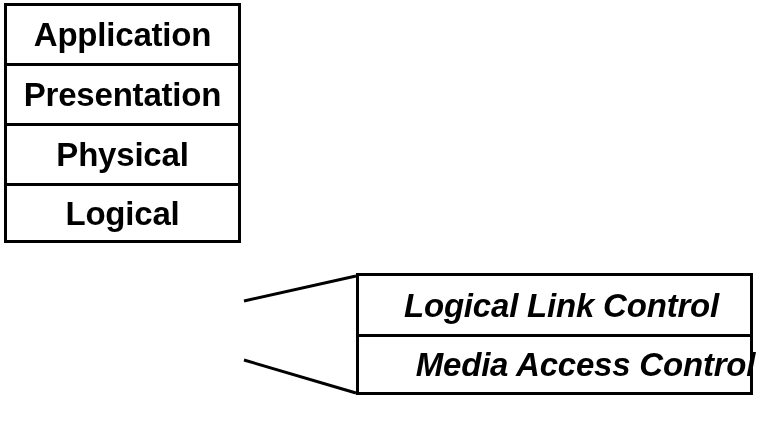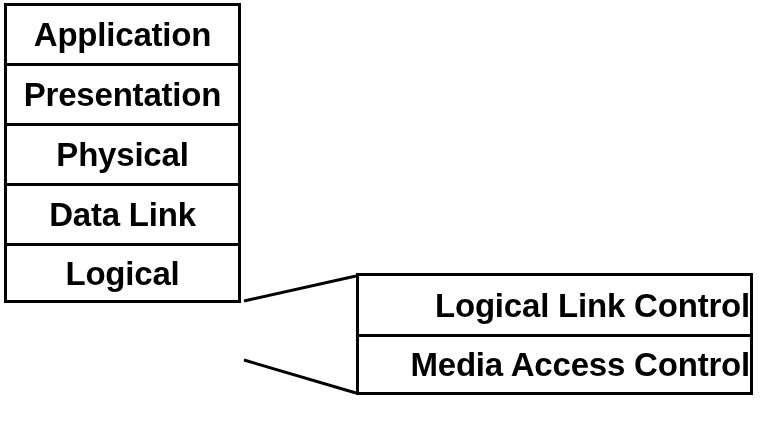--- a/index.html
+++ b/index.html
@@ -67,21 +67,22 @@
   }
   .sublayer-row {
     box-sizing: border-box;
     width: 397px;
     height: 61px;
     border: 3px solid #000000;
     border-bottom-width: 0;
     background: #ffffff;
     display: flex;
     align-items: center;
-    justify-content: flex-end;
+    justify-content: center;
+    font-style: italic;
   }
   .sublayer-row:last-child {
     border-bottom-width: 3px;
     padding-left: 48px;
   }
   .sublayer-label {
     font-size: 33px;
     font-weight: bold;
     color: #000000;
     line-height: 1;
@@ -109,23 +110,20 @@
     <div class="osi-layer">
       <span class="osi-layer-label">Application</span>
     </div>
     <div class="osi-layer">
       <span class="osi-layer-label">Presentation</span>
     </div>
     <div class="osi-layer">
       <span class="osi-layer-label">Physical</span>
     </div>
     <div class="osi-layer">
-      <span class="osi-layer-label">Data Link</span>
-    </div>
-    <div class="osi-layer">
       <span class="osi-layer-label">Logical</span>
     </div>
   </div>
 
   <svg class="connectors" viewBox="0 0 779 427">
     <line id="connector-upper" x1="244" y1="301" x2="356" y2="276" stroke="#000000" stroke-width="3"></line>
     <line id="connector-lower" x1="244" y1="360" x2="356" y2="393" stroke="#000000" stroke-width="3"></line>
   </svg>
 
   <div class="sublayer-box">

